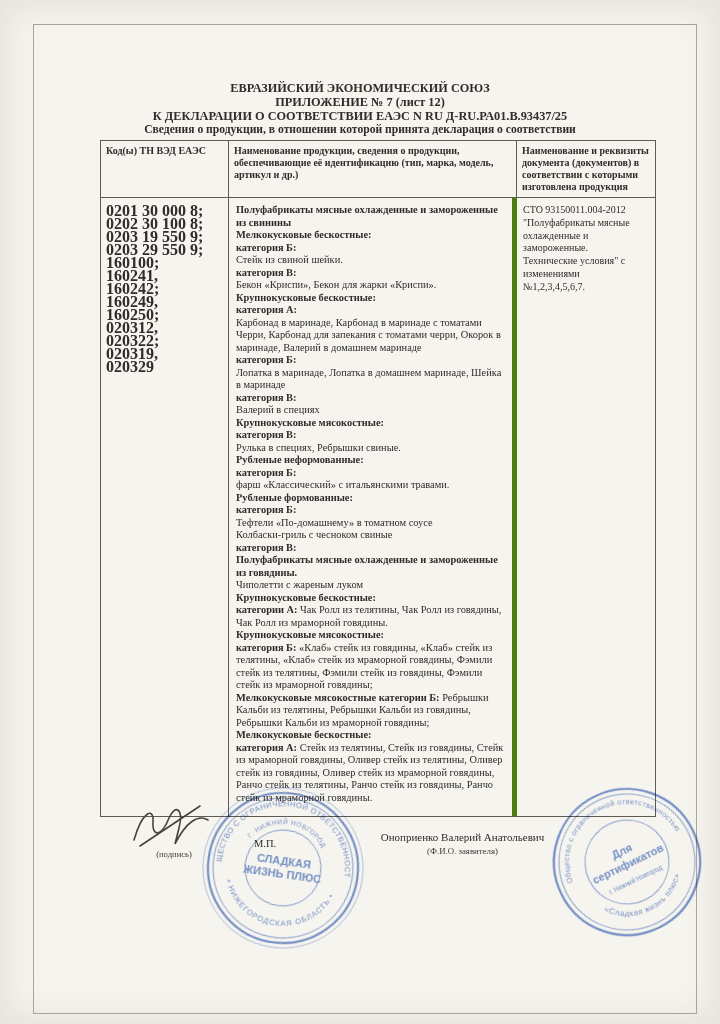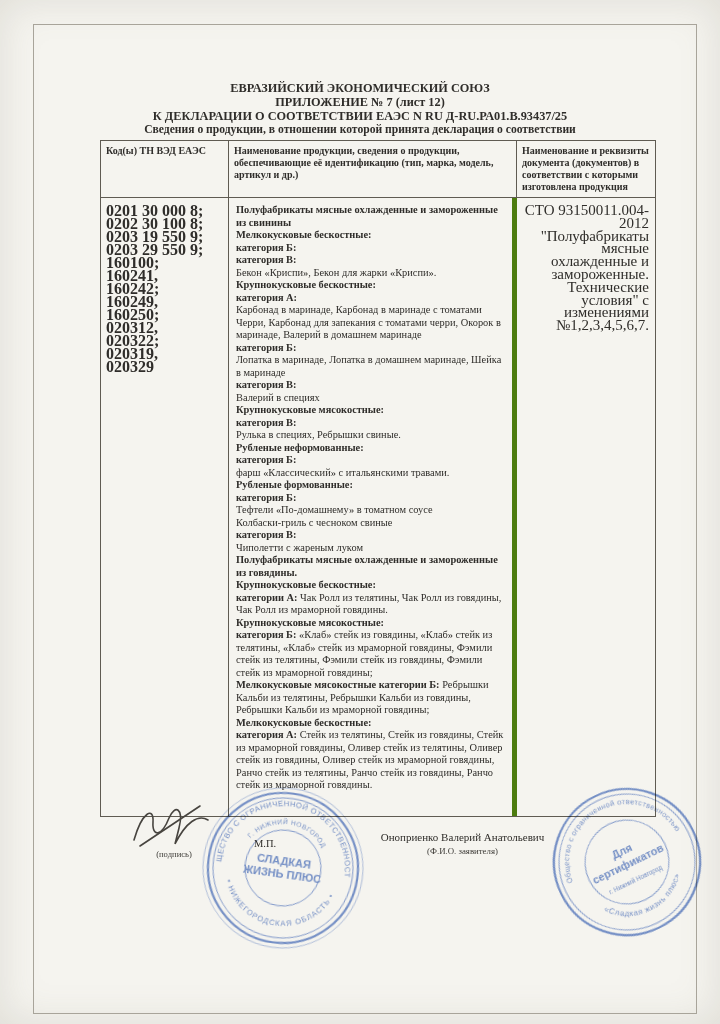--- a/index.html
+++ b/index.html
@@ -39,22 +39,22 @@
   .td{box-sizing:border-box;}
   .td1{
     width:128px; border-right:1px solid #5f5b52; padding:6px 20px 6px 5px;
     font-weight:bold; font-size:16px; line-height:13px;
   }
   .td2{
     flex:1; border-right:5px solid #4d7c0f; padding:6px 7px;
     font-size:10.4px; line-height:12.5px;
   }
   .td3{
-    width:138px; padding:6px 6px; font-size:15px; line-height:12.8px;
-    text-align:right;
+    width:138px; padding:6px 6px; font-size:10px; line-height:12.8px;
+    text-align:left;
   }
   .td2 b,.td1 b{font-weight:bold;}
 
   .sig-svg{position:absolute; left:128px; top:800px; width:100px; height:55px;}
   .sig-svg path{stroke:#47443f; stroke-width:1.6; fill:none; stroke-linecap:round;}
   .sig-label{position:absolute; left:134px; top:849px; width:80px; text-align:center; font-size:8.6px; color:#3c3a36;}
   .mp-label{position:absolute; left:254px; top:838px; font-size:10.5px;}
   .name-block{position:absolute; left:350px; top:831px; width:225px; text-align:center;}
   .name-line{font-size:11px; line-height:13px;}
   .name-sub{font-size:8.8px; color:#3c3a36; margin-top:2px;}
@@ -95,42 +95,43 @@
           <div>160100;</div>
           <div>160241, 160242;</div>
           <div>160249, 160250;</div>
           <div>020312, 020322;</div>
           <div>020319, 020329</div>
         </div>
       <div class="td td2">
           <div><b>Полуфабрикаты мясные охлажденные и замороженные из свинины</b></div>
           <div><b>Мелкокусковые бескостные:</b></div>
           <div><b>категория Б:</b></div>
+          <div>Стейк из свиной шейки.</div>
           <div><b>категория В:</b></div>
           <div>Бекон «Криспи», Бекон для жарки «Криспи».</div>
           <div><b>Крупнокусковые бескостные:</b></div>
           <div><b>категория А:</b></div>
           <div>Карбонад в маринаде, Карбонад в маринаде с томатами Черри, Карбонад для запекания с томатами черри, Окорок в маринаде, Валерий в домашнем маринаде</div>
           <div><b>категория Б:</b></div>
           <div>Лопатка в маринаде, Лопатка в домашнем маринаде, Шейка в маринаде</div>
           <div><b>категория В:</b></div>
           <div>Валерий в специях</div>
           <div><b>Крупнокусковые мясокостные:</b></div>
           <div><b>категория В:</b></div>
           <div>Рулька в специях, Ребрышки свиные.</div>
           <div><b>Рубленые неформованные:</b></div>
           <div><b>категория Б:</b></div>
           <div>фарш «Классический» с итальянскими травами.</div>
           <div><b>Рубленые формованные:</b></div>
           <div><b>категория Б:</b></div>
           <div>Тефтели «По-домашнему» в томатном соусе</div>
           <div>Колбаски-гриль с чесноком свиные</div>
           <div><b>категория В:</b></div>
+          <div><b>Полуфабрикаты мясные охлажденные и замороженные из говядины.</b></div>
           <div>Чиполетти с жареным луком</div>
-          <div><b>Полуфабрикаты мясные охлажденные и замороженные из говядины.</b></div>
           <div><b>Крупнокусковые бескостные:</b></div>
           <div><b>категории А:</b> Чак Ролл из телятины, Чак Ролл из говядины, Чак Ролл из мраморной говядины.</div>
           <div><b>Крупнокусковые мясокостные:</b></div>
           <div><b>категория Б:</b> «Клаб» стейк из говядины, «Клаб» стейк из телятины, «Клаб» стейк из мраморной говядины, Фэмили стейк из телятины, Фэмили стейк из говядины, Фэмили стейк из мраморной говядины;</div>
           <div><b>Мелкокусковые мясокостные категории Б:</b> Ребрышки Кальби из телятины, Ребрышки Кальби из говядины, Ребрышки Кальби из мраморной говядины;</div>
           <div><b>Мелкокусковые бескостные:</b></div>
           <div><b>категория А:</b> Стейк из телятины, Стейк из говядины, Стейк из мраморной говядины, Оливер стейк из телятины, Оливер стейк из говядины, Оливер стейк из мраморной говядины, Ранчо стейк из телятины, Ранчо стейк из говядины, Ранчо стейк из мраморной говядины.</div>
         </div>
       <div class="td td3">
           <div>СТО 93150011.004-2012</div>

